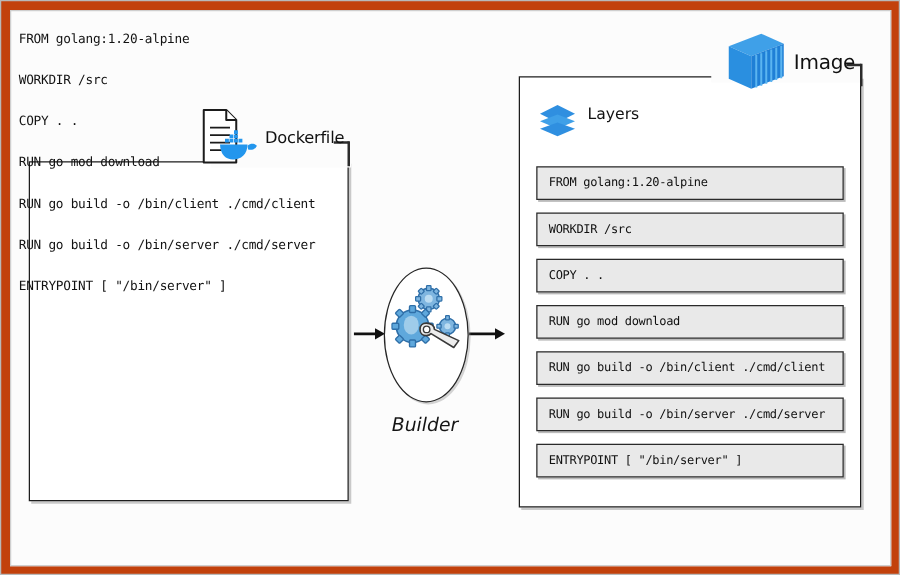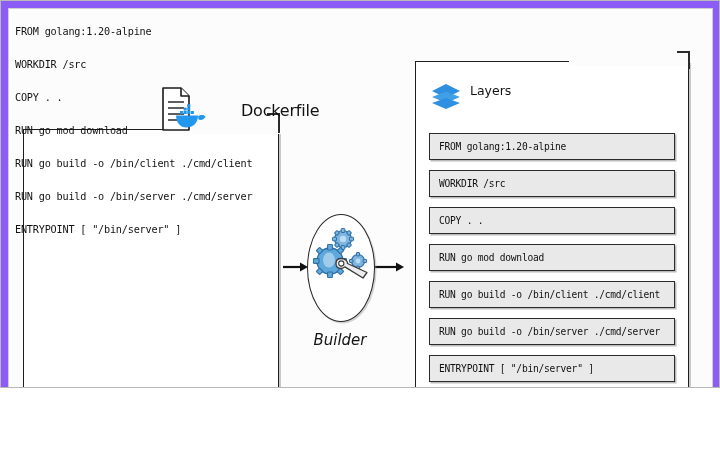--- a/index.html
+++ b/index.html
@@ -9,22 +9,22 @@
   }
   body {
     width: 720px;
     height: 460px;
     font-family: "DejaVu Sans", sans-serif;
     overflow: hidden;
   }
   .canvas {
     position: relative;
     width: 720px;
-    height: 388px;
-    background: #8b5cf6;
+    height: 460px;
+    background: #c2410c;
     box-sizing: border-box;
     border: 1px solid #b9b9b9;
     overflow: hidden;
   }
   .inner-frame {
     position: absolute;
     left: 7px;
     top: 7px;
     width: 705px;
     height: 445px;
@@ -68,25 +68,24 @@
   
   .df-label-wrap {
     position: absolute;
     left: 156px;
     top: 84px;
     display: flex;
     align-items: center;
     gap: 3px;
   }
   .df-label-text {
-    font-size: 16px;
+    font-size: 13px;
     color: #111111;
     font-family: "DejaVu Sans", sans-serif;
     letter-spacing: -0.2px;
-    margin-left: 29px;
   }
   .leader-h {
     position: absolute;
     background: #2b2b2b;
     height: 1.6px;
   }
   .leader-v {
     position: absolute;
     background: #2b2b2b;
     width: 1.6px;
@@ -297,20 +296,37 @@
       <circle cx="28.3" cy="36.5" r="2.6" fill="#FFFFFF" stroke="#3A3A3A" stroke-width="1.1"></circle>
     </g>
   </svg>
   <div class="builder-label">Builder</div>
 
   <div class="image-panel"></div>
   <div class="panel-top-gap" style="left:568px; top:55px; width:120px; height:10px;"></div>
   <div class="leader-v" style="left:687px; top:50px; height:18px;"></div>
   <div class="leader-h" style="left:676px; top:50px; width:12px;"></div>
 
+  <div class="img-label-wrap">
+    <svg width="52" height="52" viewBox="0 0 52 52">
+
+      <polygon points="4,14 30,4 48,12 22,22" fill="#3FA0E8"></polygon>
+      <polygon points="4,14 22,22 22,48 4,40" fill="#2A8FE0"></polygon>
+      <polygon points="22,22 48,12 48,38 22,48" fill="#1F7FD6"></polygon>
+      <g stroke="#5BB4F0" stroke-width="1.6">
+        <line x1="26" y1="21" x2="26" y2="47"></line>
+        <line x1="30" y1="19.5" x2="30" y2="45.5"></line>
+        <line x1="34" y1="18" x2="34" y2="44"></line>
+        <line x1="38" y1="16.5" x2="38" y2="42.5"></line>
+        <line x1="42" y1="15" x2="42" y2="41"></line>
+        <line x1="46" y1="13.5" x2="46" y2="39.5"></line>
+      </g>
+    </svg>
+    <span class="img-label-text">Image</span>
+  </div>
 
   <div class="layers-head" style="left:430px; top:82px;">
     <svg width="30" height="28" viewBox="0 0 30 28">
       <polygon points="15,1 29,8 15,15 1,8" fill="#2F8FE0"></polygon>
       <polygon points="15,8.5 29,14 15,20 1,14" fill="#3FA0E8"></polygon>
       <polygon points="15,15 29,20 15,26 1,20" fill="#2F8FE0"></polygon>
     </svg>
     <span class="layers-text">Layers</span>
   </div>
 

